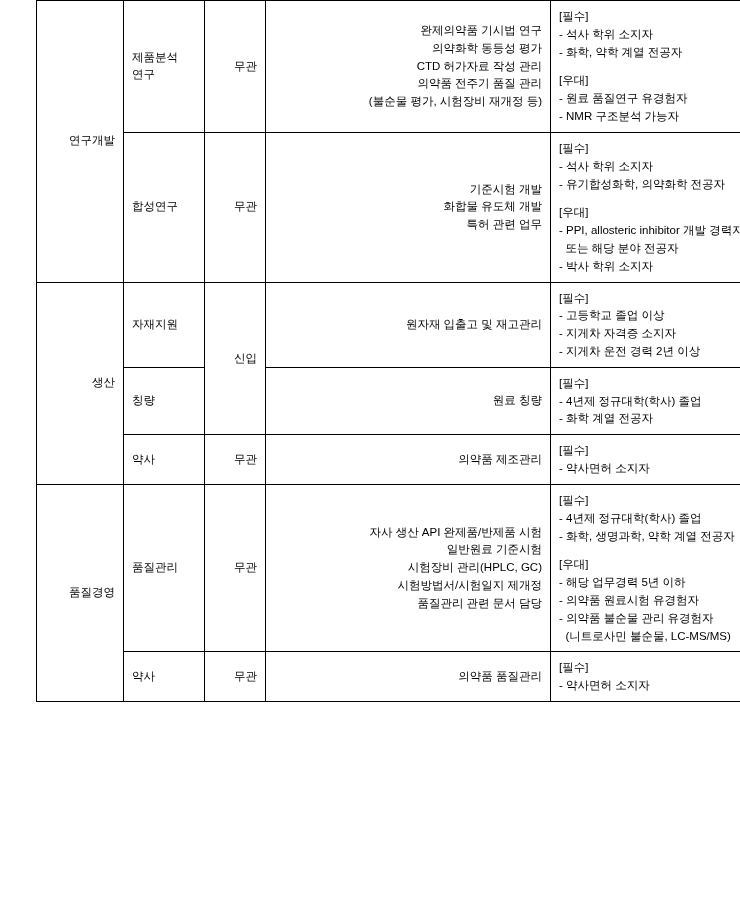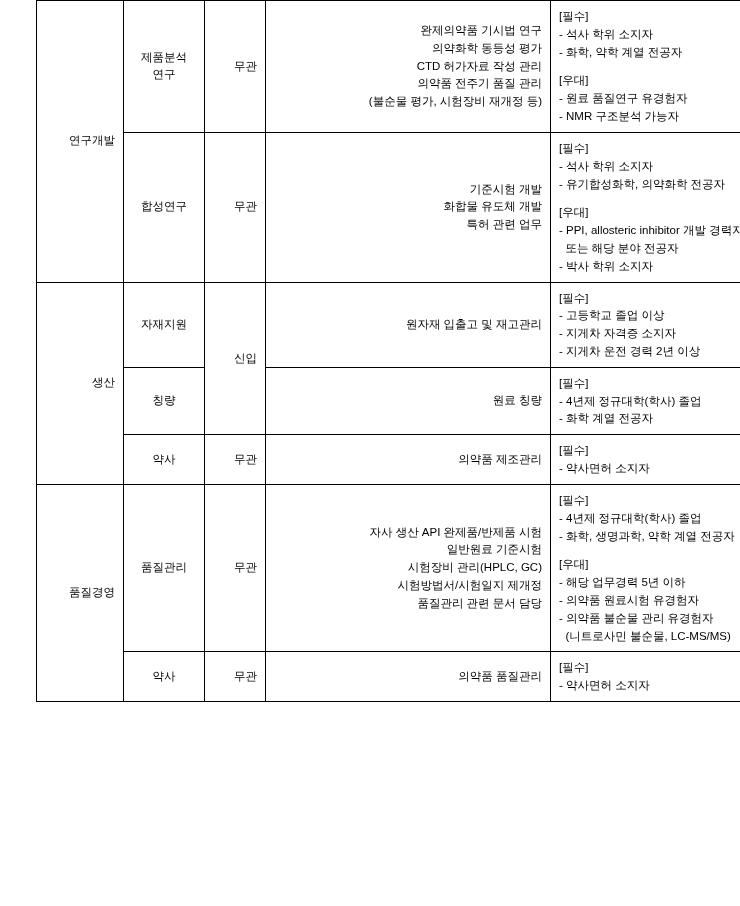--- a/index.html
+++ b/index.html
@@ -35,21 +35,21 @@
     line-height: 1.55;
     font-size: 11.5px;
     word-break: keep-all;
   }
   td.c-dept {
     width: 70px;
     text-align: right;
   }
   td.c-team {
     width: 64px;
-    text-align: center;
+    text-align: left;
     font-family: Liberation Mono, monospace;
   }
   td.c-exp {
     width: 44px;
     text-align: right;
   }
   td.c-duty {
     width: 268px;
     text-align: right;
     vertical-align: middle;

